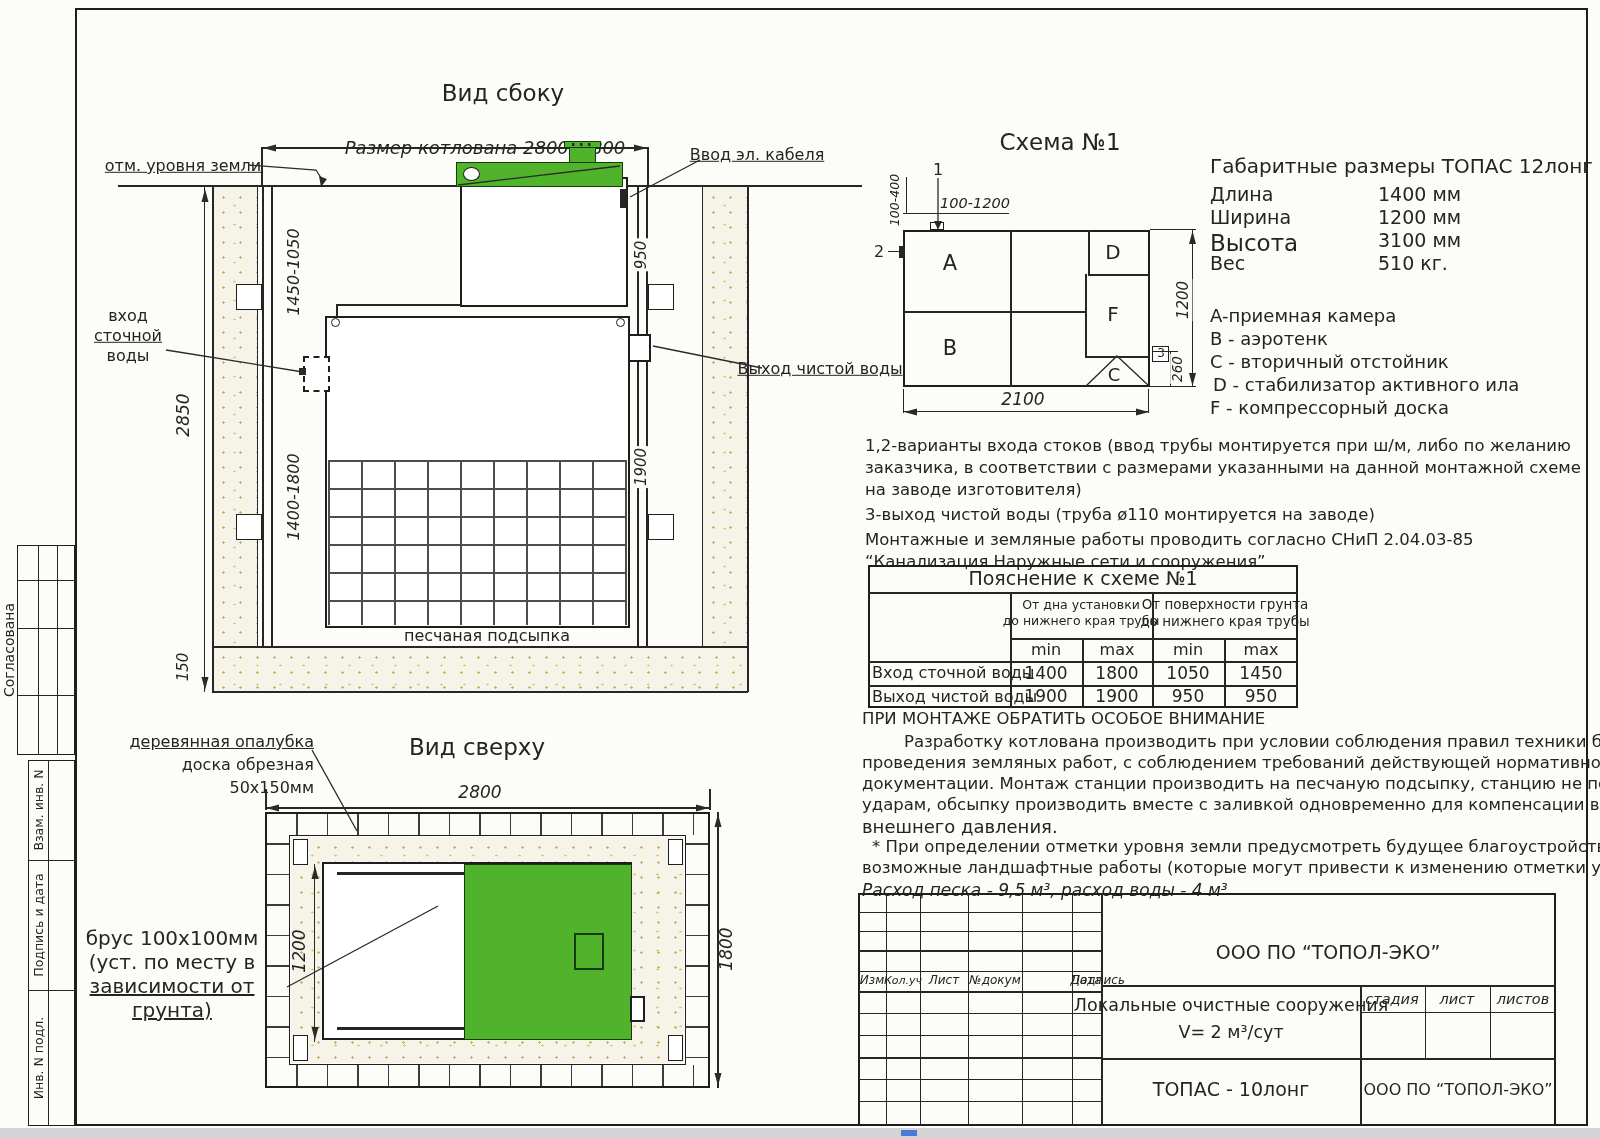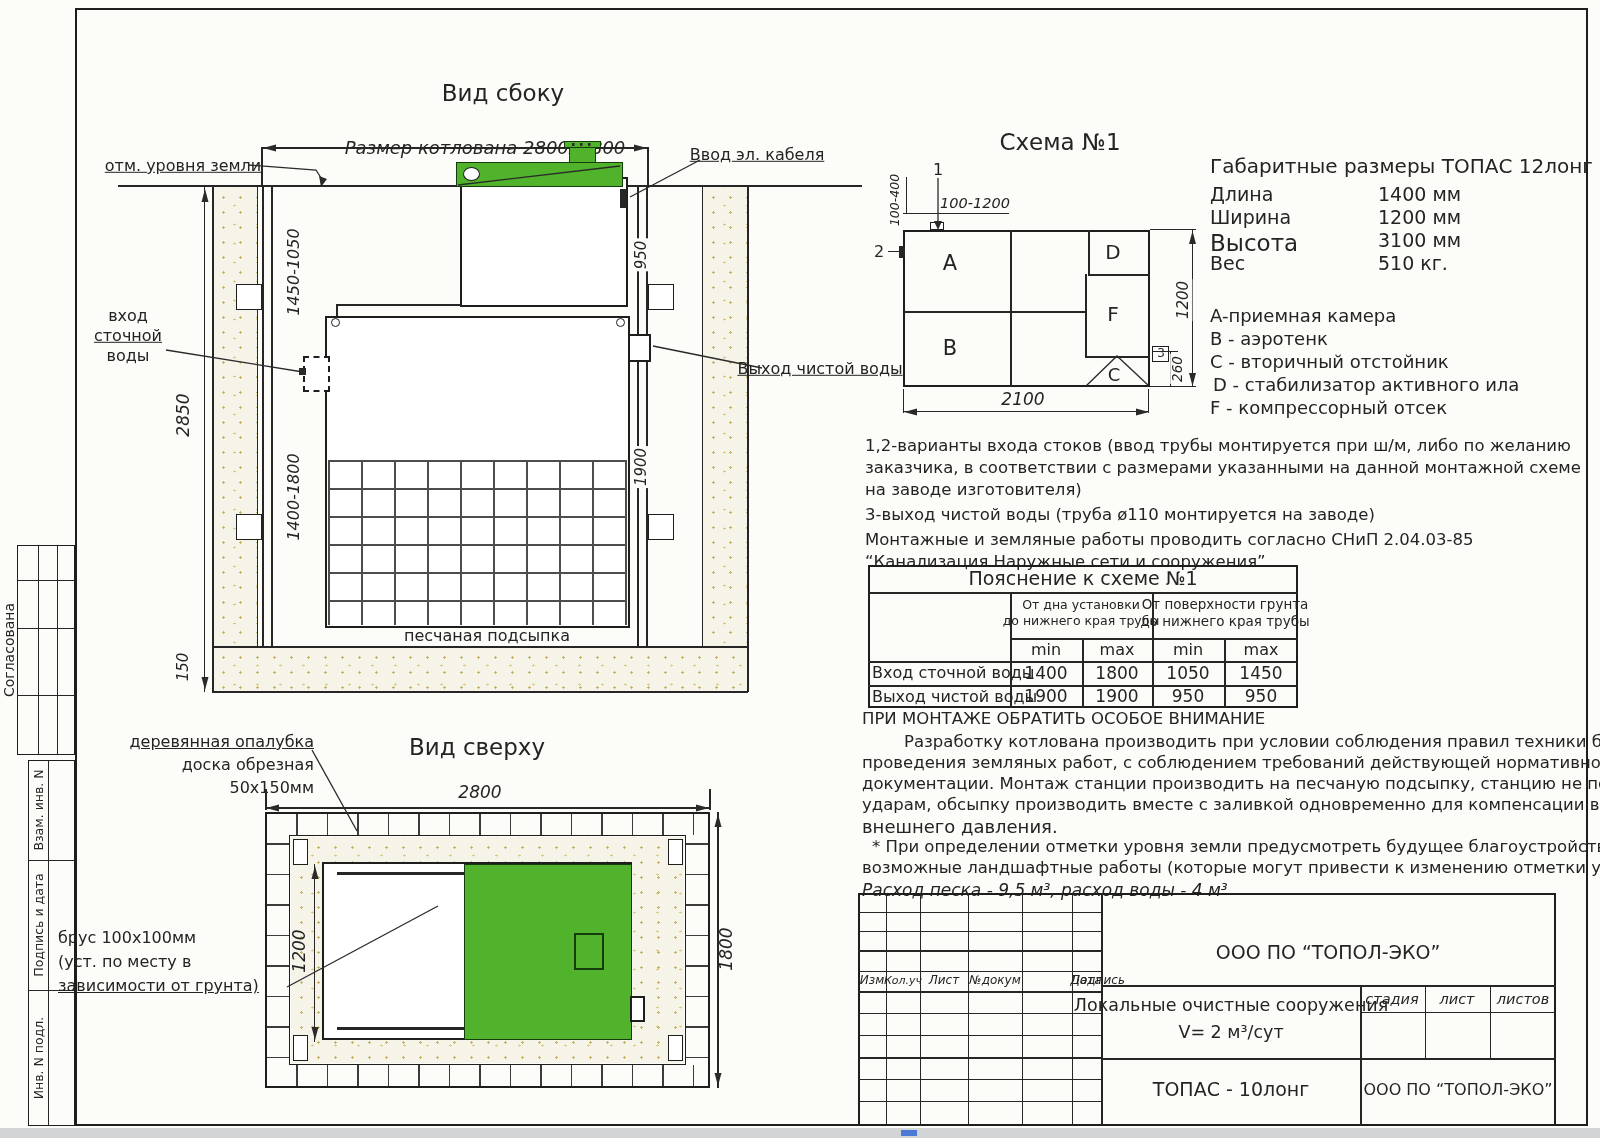--- a/index.html
+++ b/index.html
@@ -159,21 +159,21 @@
 
     <div class="l" style="left:314px;top:864px;width:1.3px;height:178px"></div>
     <span class="t r i" style="left:300px;top:951px;font-size:17px">1200</span>
     <span class="t c i" style="left:480px;top:793px;font-size:17px">2800</span>
     <div class="l" style="left:265px;top:807px;width:445px;height:1.5px"></div>
     <div class="l" style="left:265px;top:789px;width:1.5px;height:21px"></div>
     <div class="l" style="left:709px;top:789px;width:1.5px;height:21px"></div>
     <div class="l" style="left:717px;top:812px;width:1.5px;height:276px"></div>
     <span class="t r i" style="left:727px;top:949px;font-size:17px">1800</span>
 
-    <div class="t" style="left:58px;top:926px;width:228px;text-align:left;font-size:16px;line-height:24px;white-space:normal">
+    <div class="t" style="left:58px;top:926px;width:228px;text-align:center;font-size:20px;line-height:24px;white-space:normal">
       <span style="display:block">брус 100х100мм</span>
       <span style="display:block">(уст. по месту в</span>
       <span class="u" style="display:block">зависимости от грунта)</span>
     </div>
   </div>
 
   
   <div style="display:contents">
     <span class="t c" style="left:1060px;top:142px;font-size:23px">Схема №1</span>
     <div class="box nofill" style="left:903px;top:230px;width:247px;height:157px"></div>
@@ -225,21 +225,21 @@
     <span class="t" style="left:1210px;top:207px;font-size:19px">Ширина</span>
     <span class="t" style="left:1378px;top:207px;font-size:19px">1200 мм</span>
     <span class="t" style="left:1210px;top:230px;font-size:23px">Высота</span>
     <span class="t" style="left:1378px;top:230px;font-size:19px">3100 мм</span>
     <span class="t" style="left:1210px;top:253px;font-size:19px">Вес</span>
     <span class="t" style="left:1378px;top:253px;font-size:19px">510 кг.</span>
     <span class="t" style="left:1210px;top:306px;font-size:18px">A-приемная  камера</span>
     <span class="t" style="left:1210px;top:329px;font-size:18px">B - аэротенк</span>
     <span class="t" style="left:1210px;top:352px;font-size:18px">C - вторичный отстойник</span>
     <span class="t" style="left:1213px;top:375px;font-size:18px">D - стабилизатор активного  ила</span>
-    <span class="t" style="left:1210px;top:398px;font-size:18px">F  - компрессорный отсек</span>
+    <span class="t" style="left:1210px;top:398px;font-size:18px">F  - компрессорный доска</span>
   </div>
 
   
   <div style="display:contents">
     <span class="t" style="left:865px;top:437px;font-size:16.5px">1,2-варианты входа  стоков (ввод трубы монтируется при ш/м, либо по желанию</span>
     <span class="t" style="left:865px;top:459px;font-size:16.5px">заказчика, в соответствии с размерами указанными на данной монтажной схеме</span>
     <span class="t" style="left:865px;top:481px;font-size:16.5px">на заводе изготовителя)</span>
     <span class="t" style="left:865px;top:506px;font-size:16.5px">3-выход чистой воды (труба ø110 монтируется на заводе)</span>
     <span class="t" style="left:865px;top:531px;font-size:16.5px">Монтажные и земляные работы проводить согласно СНиП 2.04.03-85</span>
     <span class="t" style="left:865px;top:553px;font-size:16.5px">“Канализация.Наружные сети и сооружения”.</span>

